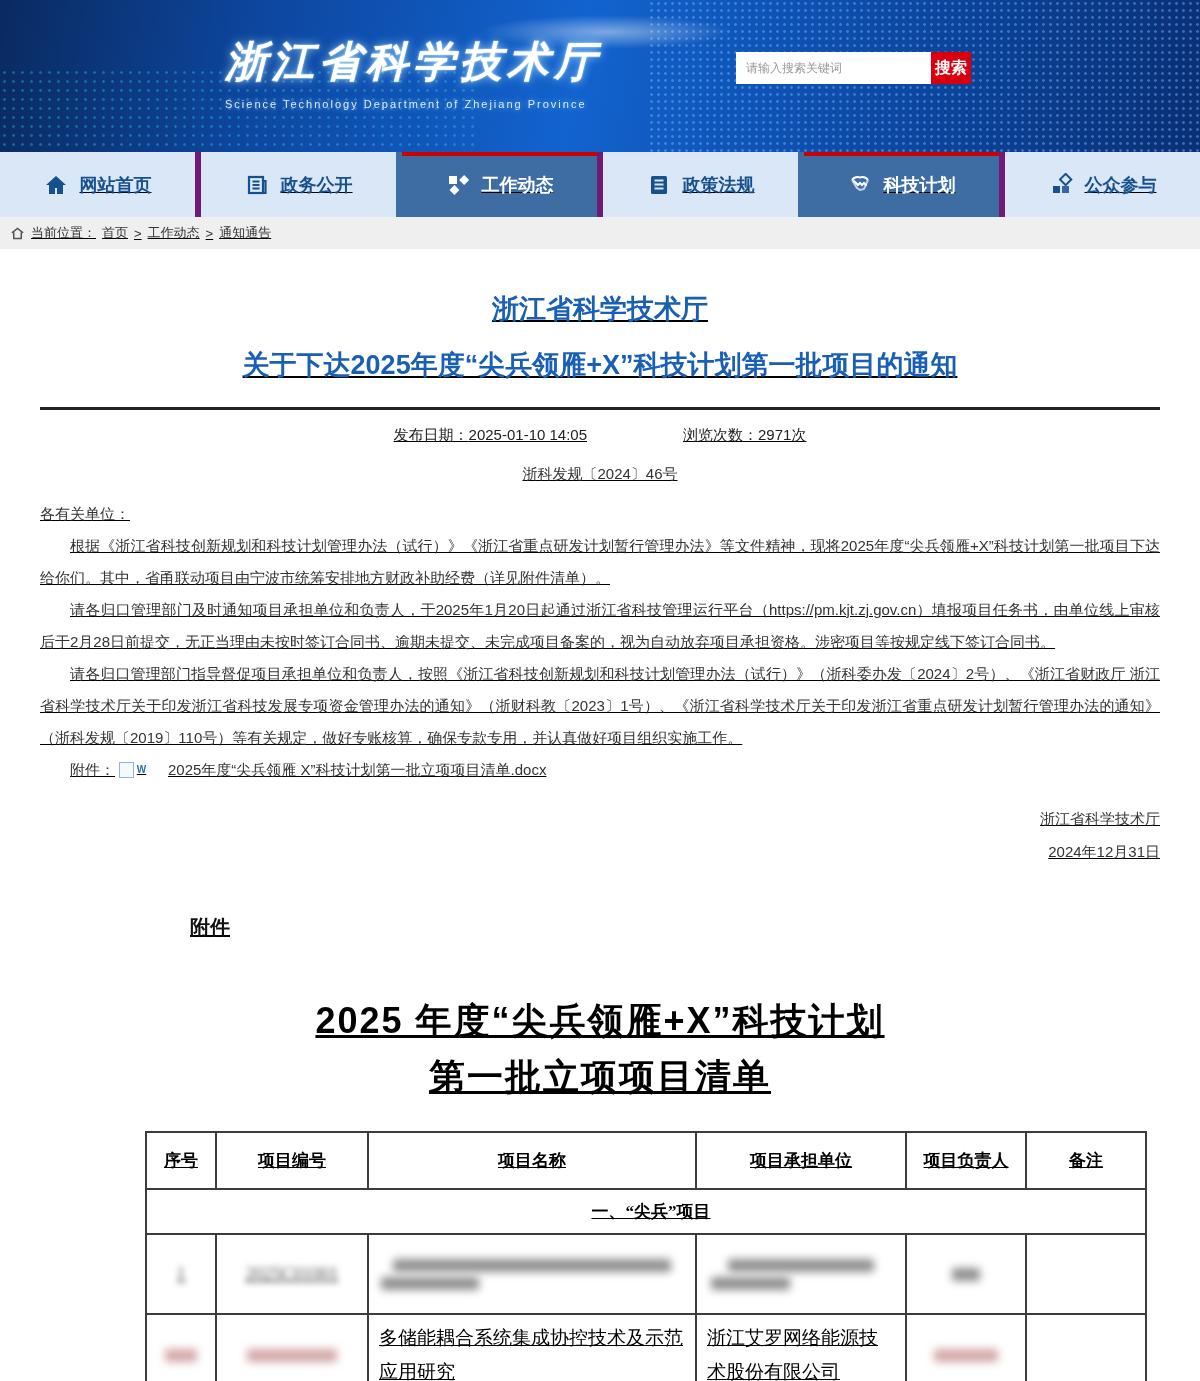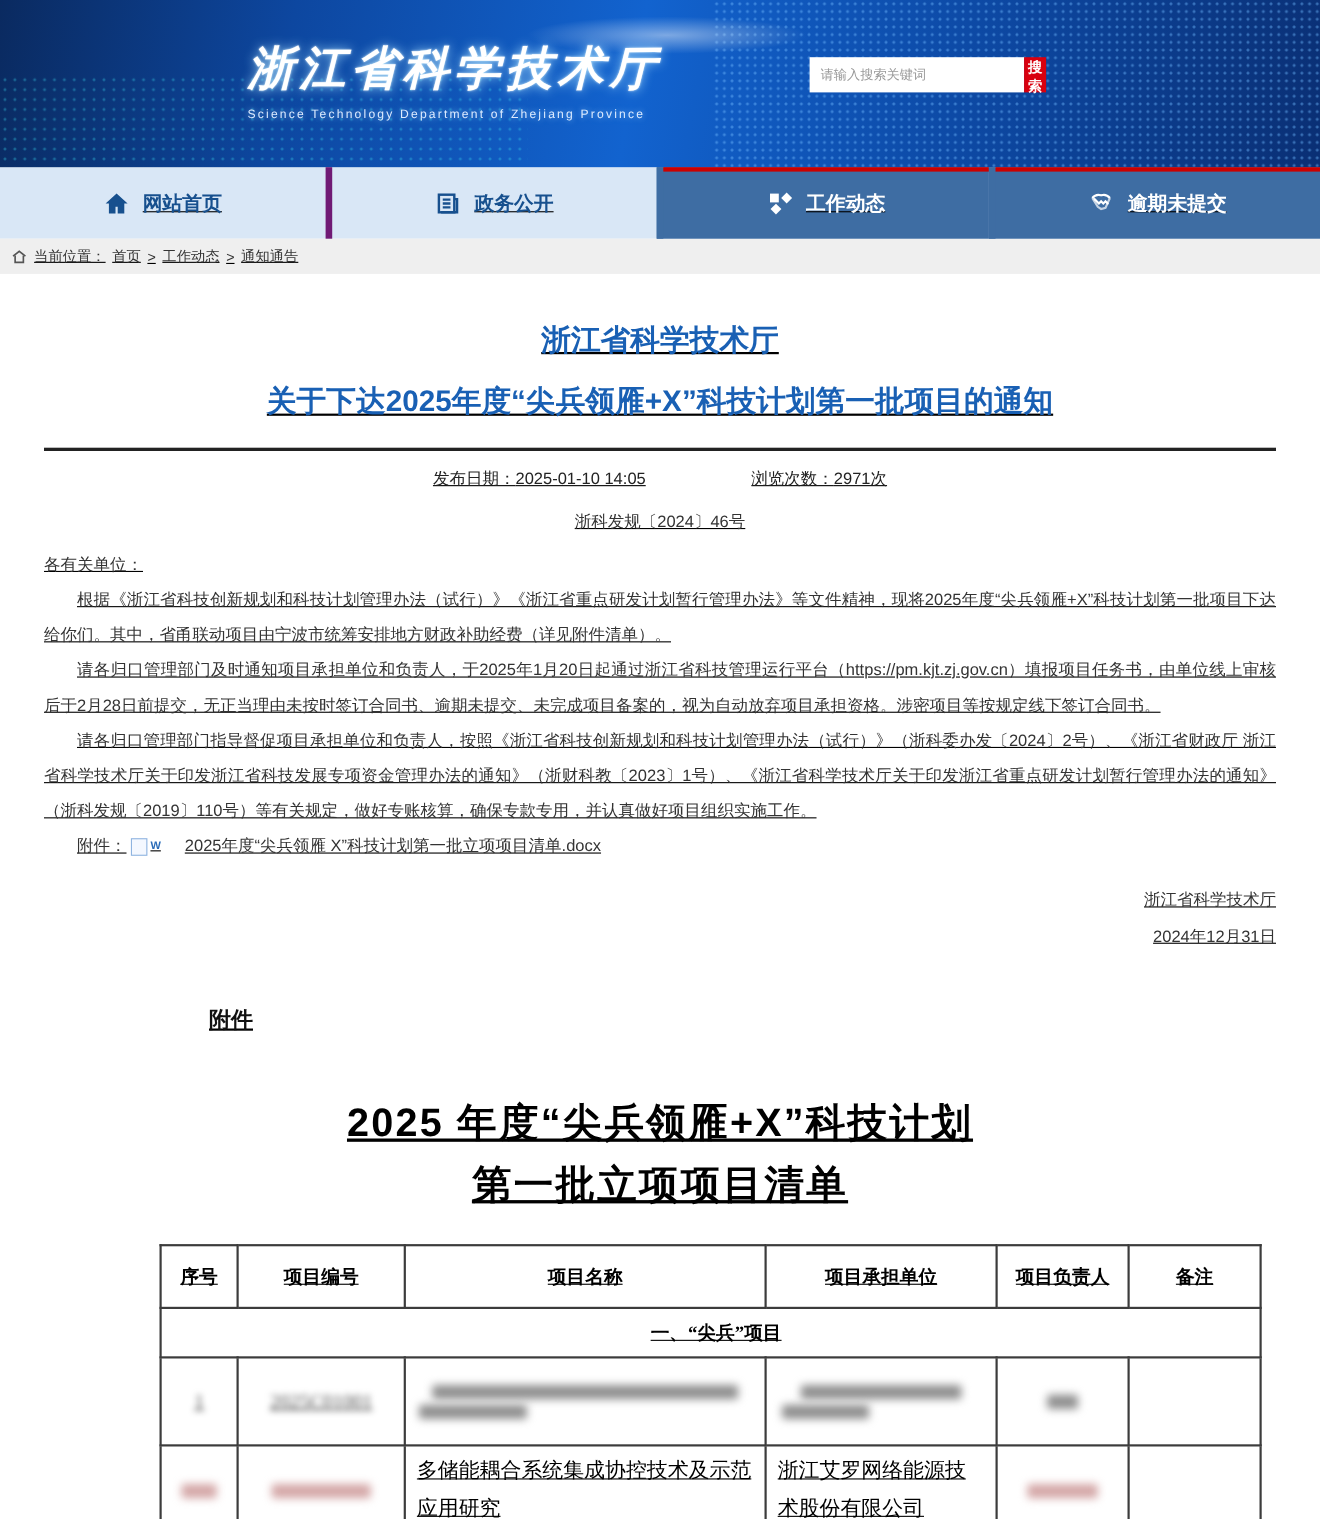--- a/index.html
+++ b/index.html
@@ -21,22 +21,22 @@
     background:radial-gradient(ellipse at center,rgba(255,255,255,.9),rgba(255,255,255,0) 60%); }
   .logo { position:absolute; left:225px; top:34px; color:#fff; }
   .logo .cn { font-size:42px; font-weight:bold; font-style:italic; letter-spacing:5px;
     text-shadow:0 0 10px rgba(170,225,255,.95),0 0 2px #fff; }
   .logo .en { margin-top:8px; font-size:11px; letter-spacing:2px; color:#dcebff;
     text-shadow:0 0 6px rgba(150,210,255,.8); }
   .search { position:absolute; left:736px; top:52px; display:flex; }
   .search input { width:195px; height:32px; border:none; outline:none; padding:0 10px;
     font-size:12px; color:#333; background:#fff; }
   .search input::placeholder { color:#999; }
-  .search button { width:20px; height:32px; border:none; background:#d8000f; color:#fff;
-    font-size:13px; cursor:pointer; font-weight:bold; }
+  .search button { width:40px; height:32px; border:none; background:#d8000f; color:#fff;
+    font-size:16px; cursor:pointer; font-weight:bold; }
 
   
   .nav { display:flex; height:65px; background:#d9e7f6; }
   .nav a { flex:1 1 0; display:flex; align-items:center; justify-content:center; gap:12px;
     text-decoration:none; color:#17508e; font-size:18px; font-weight:bold;
     border-left:6px solid #701a75; position:relative; }
   .nav a:first-child { border-left:none; }
   .nav a .nicon { width:24px; height:24px; display:inline-flex; }
   .nav a .nicon svg { width:100%; height:100%; }
   .nav a.active { background:#3e6da3; color:#ffffff; border-left-color:#3e6da3; }
@@ -124,29 +124,48 @@
     <a href="#" class="active">
       <span class="nicon">
         <svg viewBox="0 0 24 24" fill="currentColor">
             <rect x="3" y="3" width="8" height="8"></rect>
             <rect x="14.6" y="3.4" width="7" height="7" transform="rotate(45 18 7)"></rect>
             <rect x="5" y="13.6" width="7" height="7" transform="rotate(45 8.5 17)"></rect>
           </svg>
       </span>
         <span>工作动态</span>
     </a>
+    <a href="#">
+      <span class="nicon">
+        <svg viewBox="0 0 24 24" fill="currentColor">
+            <rect x="4" y="3" width="16" height="18" rx="1.5"></rect>
+            <path d="M7.5 7.5h9M7.5 11.5h9M7.5 15.5h9" stroke="#d9e7f6" stroke-width="2"></path>
+          </svg>
+      </span>
+        <span>政策法规</span>
+    </a>
     <a href="#" class="active">
       <span class="nicon">
         <svg viewBox="0 0 24 24" fill="none" stroke="currentColor" stroke-width="2">
             <path d="M4 7c2-2.5 5-3.5 8-2.5 3-1 6 0 8 2.5"></path>
             <path d="M6 8l4 4 2-2 2 2 2-2 2 2" stroke-linecap="round"></path>
             <path d="M4 7l5 8 3 2 4-1 4-9" opacity=".7"></path>
           </svg>
       </span>
-        <span>逾期未提交</span>
+        <span>科技计划</span>
+    </a>
+    <a href="#">
+      <span class="nicon">
+        <svg viewBox="0 0 24 24" fill="currentColor">
+            <rect x="12.6" y="2.4" width="8" height="8" transform="rotate(45 16.5 6.5)" fill="none" stroke="currentColor" stroke-width="2"></rect>
+            <rect x="4" y="13" width="7" height="7"></rect>
+            <rect x="13" y="13" width="7" height="7" opacity=".85"></rect>
+          </svg>
+      </span>
+        <span>公众参与</span>
     </a>
   </div>
 
   <div class="crumb">
     <span class="cicon">
       <svg viewBox="0 0 24 24" fill="none" stroke="#555" stroke-width="2.4">
           <path d="M3 11 12 4l9 7"></path>
           <path d="M6 10v10h12V10"></path>
         </svg>
     </span>

